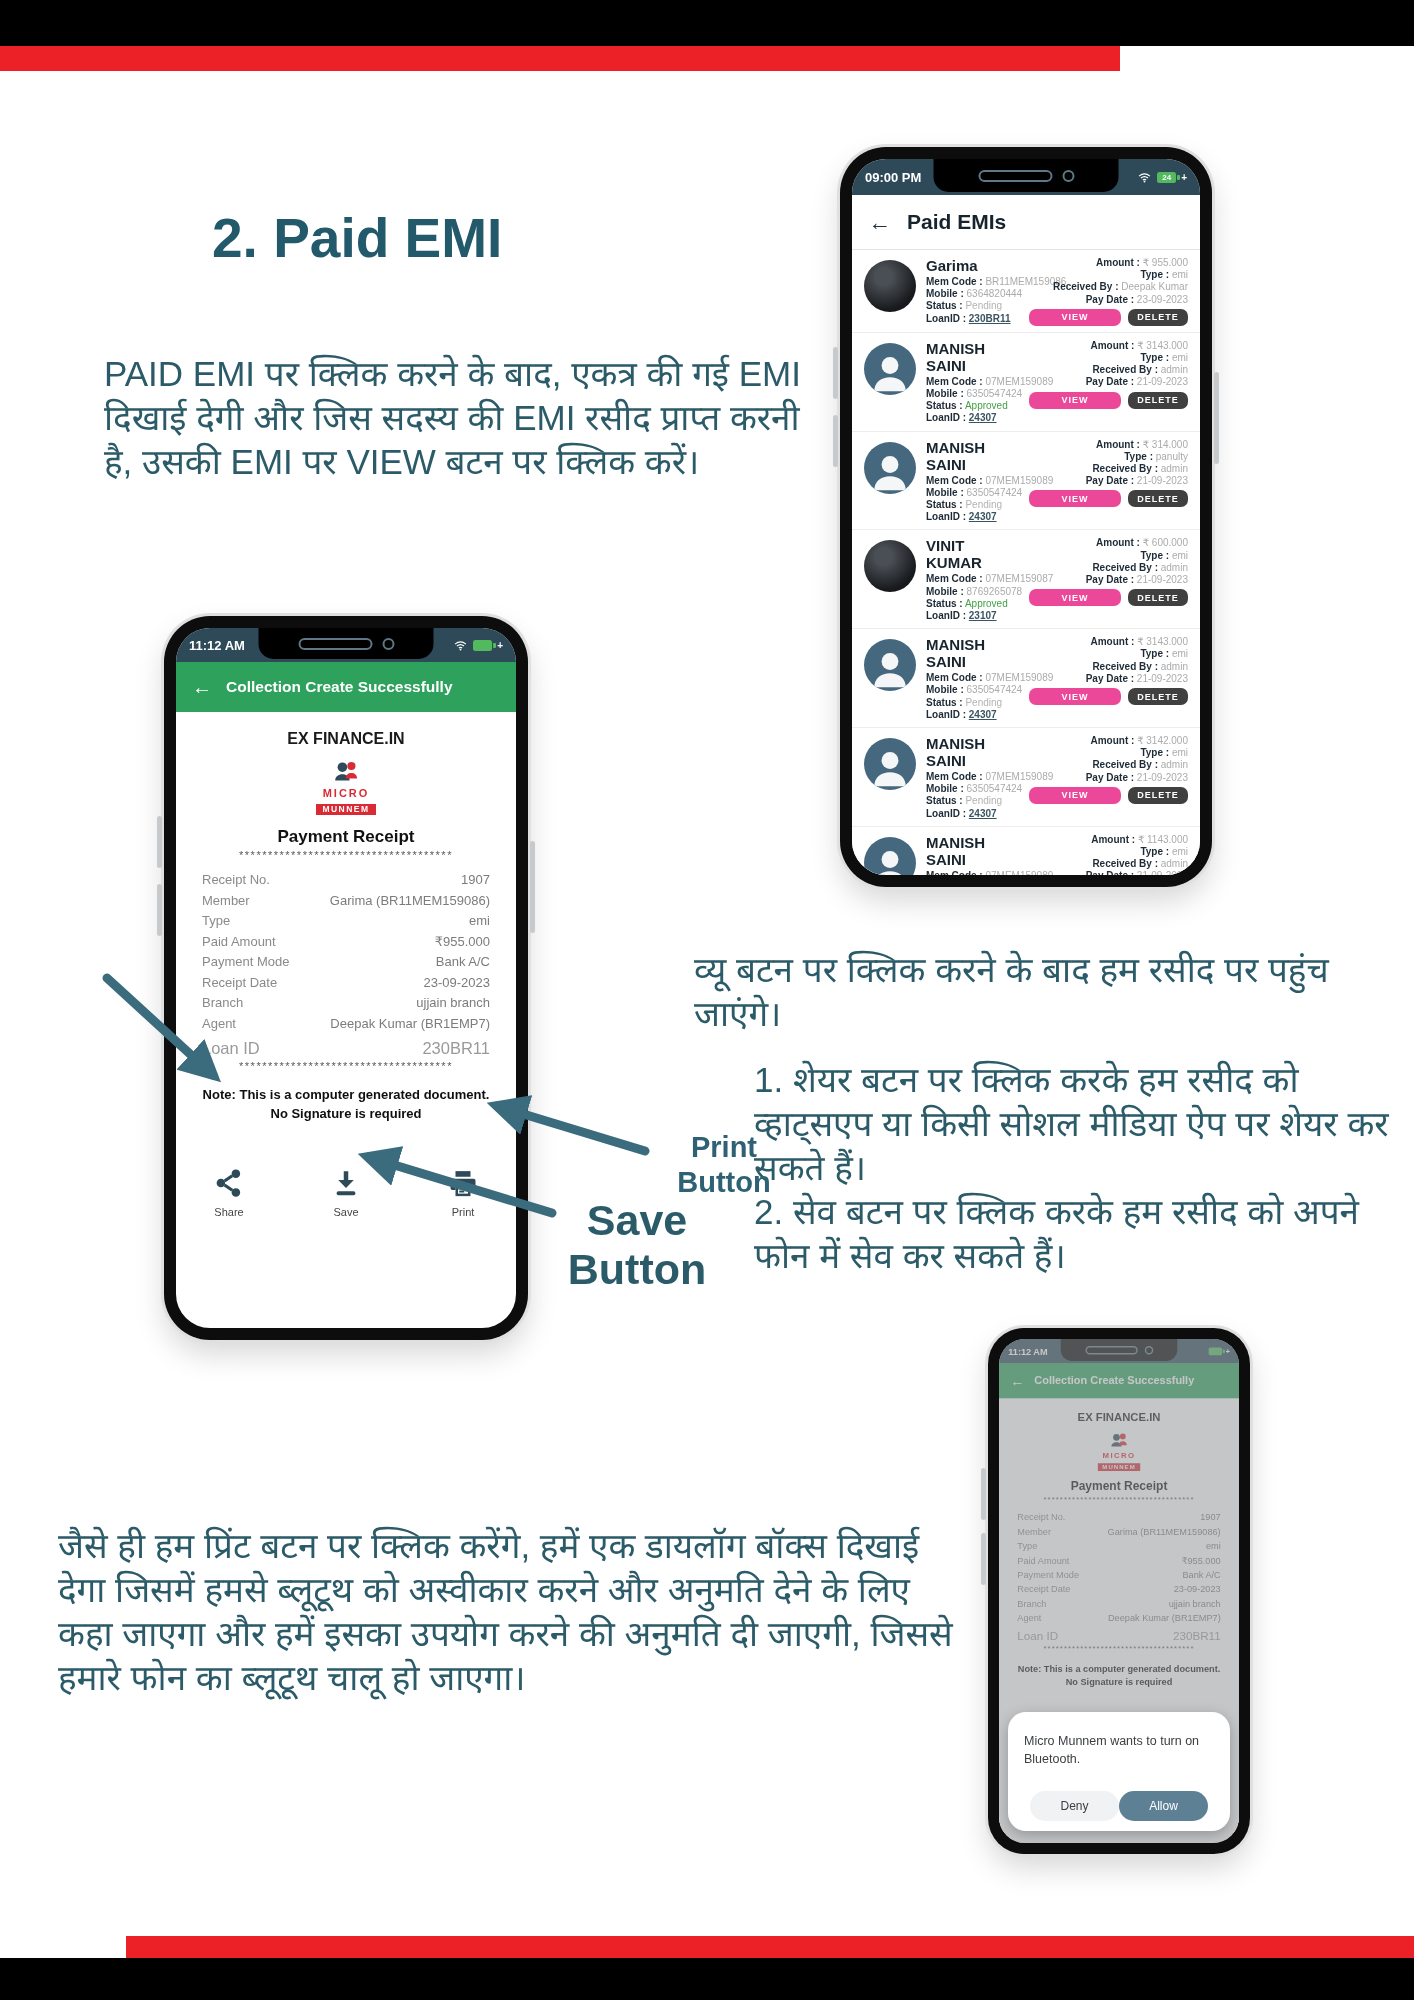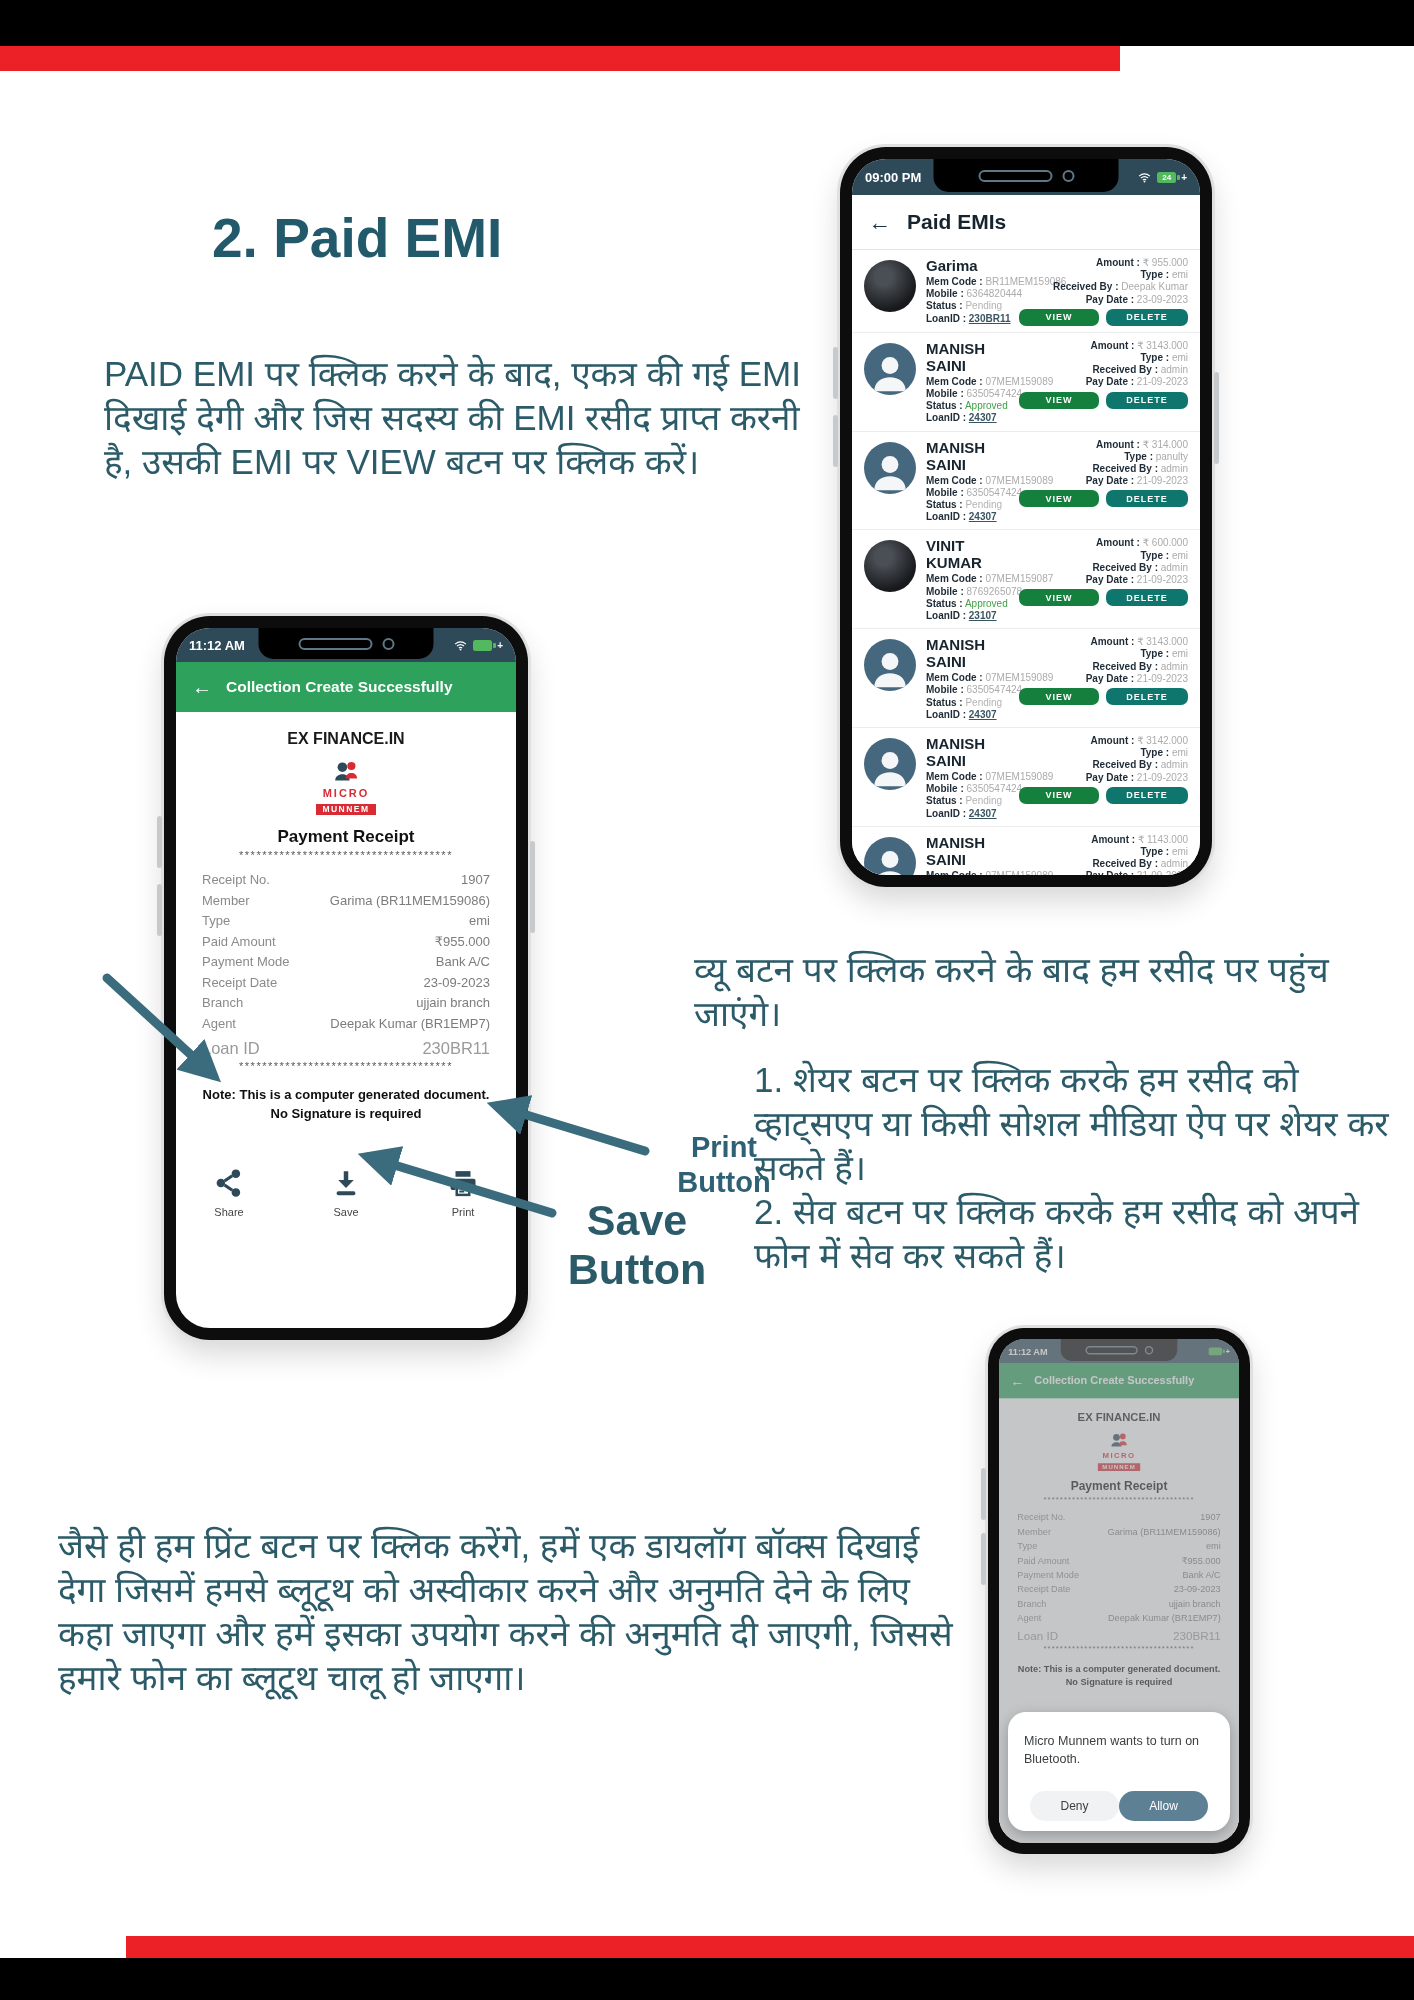--- a/index.html
+++ b/index.html
@@ -69,22 +69,22 @@
   .entry-line{font-size:10px;line-height:12.2px;white-space:nowrap;}
   .lbl{font-weight:bold;color:#1E2B36;}
   .val{color:#ABABAB;}
   .val.approved{color:#43A047;}
   .val.pending{color:#B3B3B3;}
   .val.loan{color:#3A5462;font-weight:bold;text-decoration:underline;}
   .entry-right{width:172px;display:flex;flex-direction:column;align-items:flex-end;text-align:right;}
   .entry-buttons{display:flex;gap:7px;margin-top:3px;}
   .btn-view,.btn-delete{height:17px;border:none;border-radius:7px;color:#fff;font-size:9px;
           font-weight:bold;letter-spacing:1px;font-family:inherit;padding:0;}
-  .btn-view{width:80px;background:#15803d;}
-  .btn-delete{width:82px;background:#0f766e;}
+  .btn-view{width:92px;background:#ec4899;}
+  .btn-delete{width:60px;background:#404040;}
 
   
   .appbar-green{height:50px;background:#2EA25C;color:#fff;display:flex;align-items:center;
                 gap:14px;padding:0 16px;position:relative;z-index:2;}
   .appbar-green .back-btn{color:#fff;font-size:20px;}
   .appbar-green .appbar-title{font-size:15.5px;font-weight:bold;color:#fff;}
   .company{text-align:center;font-size:16px;font-weight:bold;color:#1A1A1A;margin-top:18px;}
   .logo{text-align:center;margin-top:12px;line-height:1;}
   .logo svg{width:30px;height:24px;}
   .logo-micro{color:#D92B33;font-weight:bold;font-size:11px;letter-spacing:2px;margin-top:1px;}

